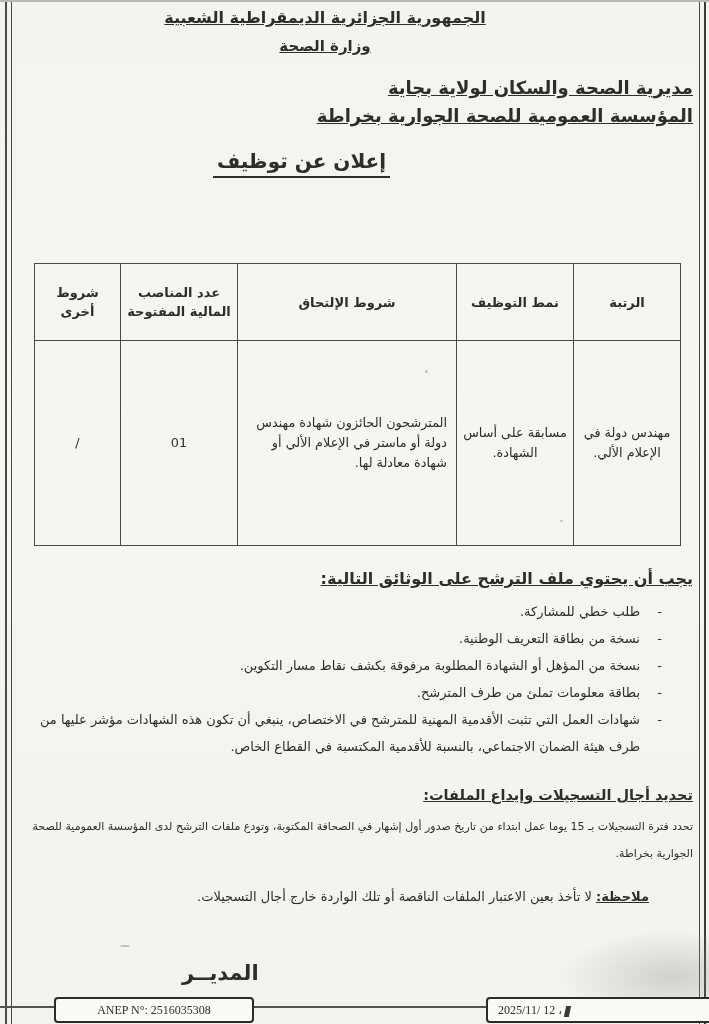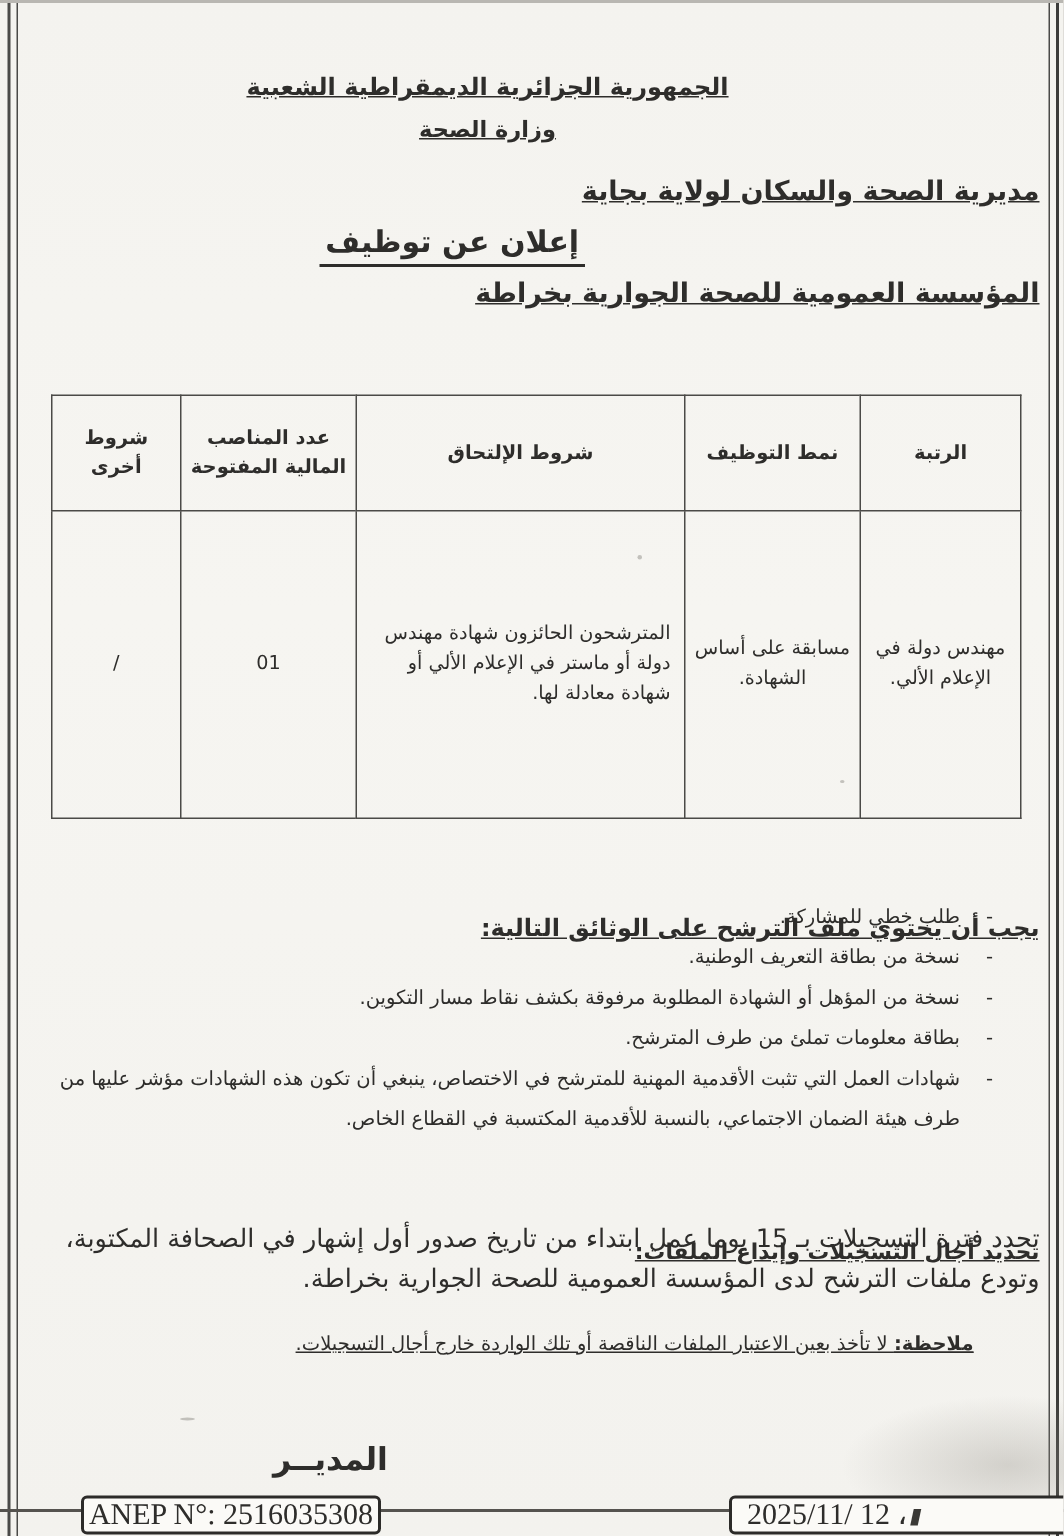--- a/index.html
+++ b/index.html
@@ -15,21 +15,21 @@
   .v-l-inner{left:11px;width:1px;}
   .v-r-inner{left:699px;width:1px;}
   .v-r-outer{left:704px;width:2px;background:#3c3c3a;}
   .top-line{position:absolute;left:0;top:0;width:709px;height:2px;background:#b9b7b2;}
   .bottom-line{position:absolute;left:0;top:1006px;width:709px;height:2px;background:#55534f;}
   .scan-shadow{position:absolute;left:560px;top:930px;width:160px;height:78px;
     background:radial-gradient(ellipse at 70% 60%,rgba(150,146,138,.35),rgba(150,146,138,0) 70%);}
   .speck{position:absolute;border-radius:50%;background:#8f8d88;opacity:.5;}
 
   .rtl{direction:rtl;unicode-bidi:embed;}
-  .u{text-decoration:underline;margin-top:40px;}
+  .u{text-decoration:underline;}
   .b{font-weight:bold;}
 
   .hdr-center{position:absolute;top:6px;left:130px;width:390px;text-align:center;}
   .hdr-republic{font-size:16px;line-height:24px;}
   .hdr-ministry{font-size:15px;line-height:22px;margin-top:5px;}
   .hdr-right{position:absolute;top:74px;right:16px;text-align:right;font-size:18px;line-height:28px;}
 
   .doc-title{position:absolute;top:149px;left:0;width:603px;text-align:center;}
   .doc-title span{font-size:20px;font-weight:bold;border-bottom:2.5px solid #2e2d2b;padding:0 4px 3px 4px;}
 
@@ -43,29 +43,29 @@
   td{font-size:12.8px;line-height:20px;height:200px;text-align:center;}
   td.cond{text-align:right;padding:2px 9px;}
   .col-rank{width:107px;}.col-mode{width:117px;}.col-cond{width:219px;}
   .col-pos{width:117px;}.col-other{width:86px;}
 
   .docs-heading{position:absolute;top:569px;right:16px;font-size:16px;}
   .bullets{position:absolute;top:598px;right:47px;left:26px;list-style:none;margin:0;padding:0;}
   .bullets li{display:flex;font-size:13px;line-height:27px;text-align:right;}
   .bullets .dash{width:22px;flex:0 0 22px;}
   .dl-heading{position:absolute;top:787px;right:16px;font-size:14.5px;}
-  .dl-body{position:absolute;top:813px;right:16px;left:32px;font-size:17px;line-height:27px;text-align:right;}
+  .dl-body{position:absolute;top:813px;right:16px;left:32px;font-size:11px;line-height:27px;text-align:right;}
 
-  .note{position:absolute;top:889px;right:60px;font-size:13px;white-space:nowrap;text-align:right;text-decoration:underline;}
+  .note{position:absolute;top:889px;right:60px;font-size:13px;white-space:nowrap;text-align:right;}
   .note-label{font-weight:bold;text-decoration:underline;}
 
   .signature{position:absolute;top:961px;left:182px;font-size:21px;font-weight:bold;}
 
   .foot-box{position:absolute;top:997px;height:22px;border:2px solid #2c2b29;border-radius:4px;
-    background:#fbfaf7;font-family:"Liberation Serif",serif;font-size:20px;line-height:22px;z-index:2;}
+    background:#fbfaf7;font-family:"Liberation Serif",serif;font-size:12px;line-height:22px;z-index:2;}
   .anep-box{left:54px;width:196px;text-align:center;}
   .date-box{left:486px;width:250px;text-align:left;padding-left:10px;direction:ltr;}
   .fragment{display:inline-block;width:5px;height:11px;background:#3a3936;margin-left:3px;
     transform:skewX(-12deg);vertical-align:middle;}
 </style>
 </head>
 <body>
 
 <div class="page">
 

